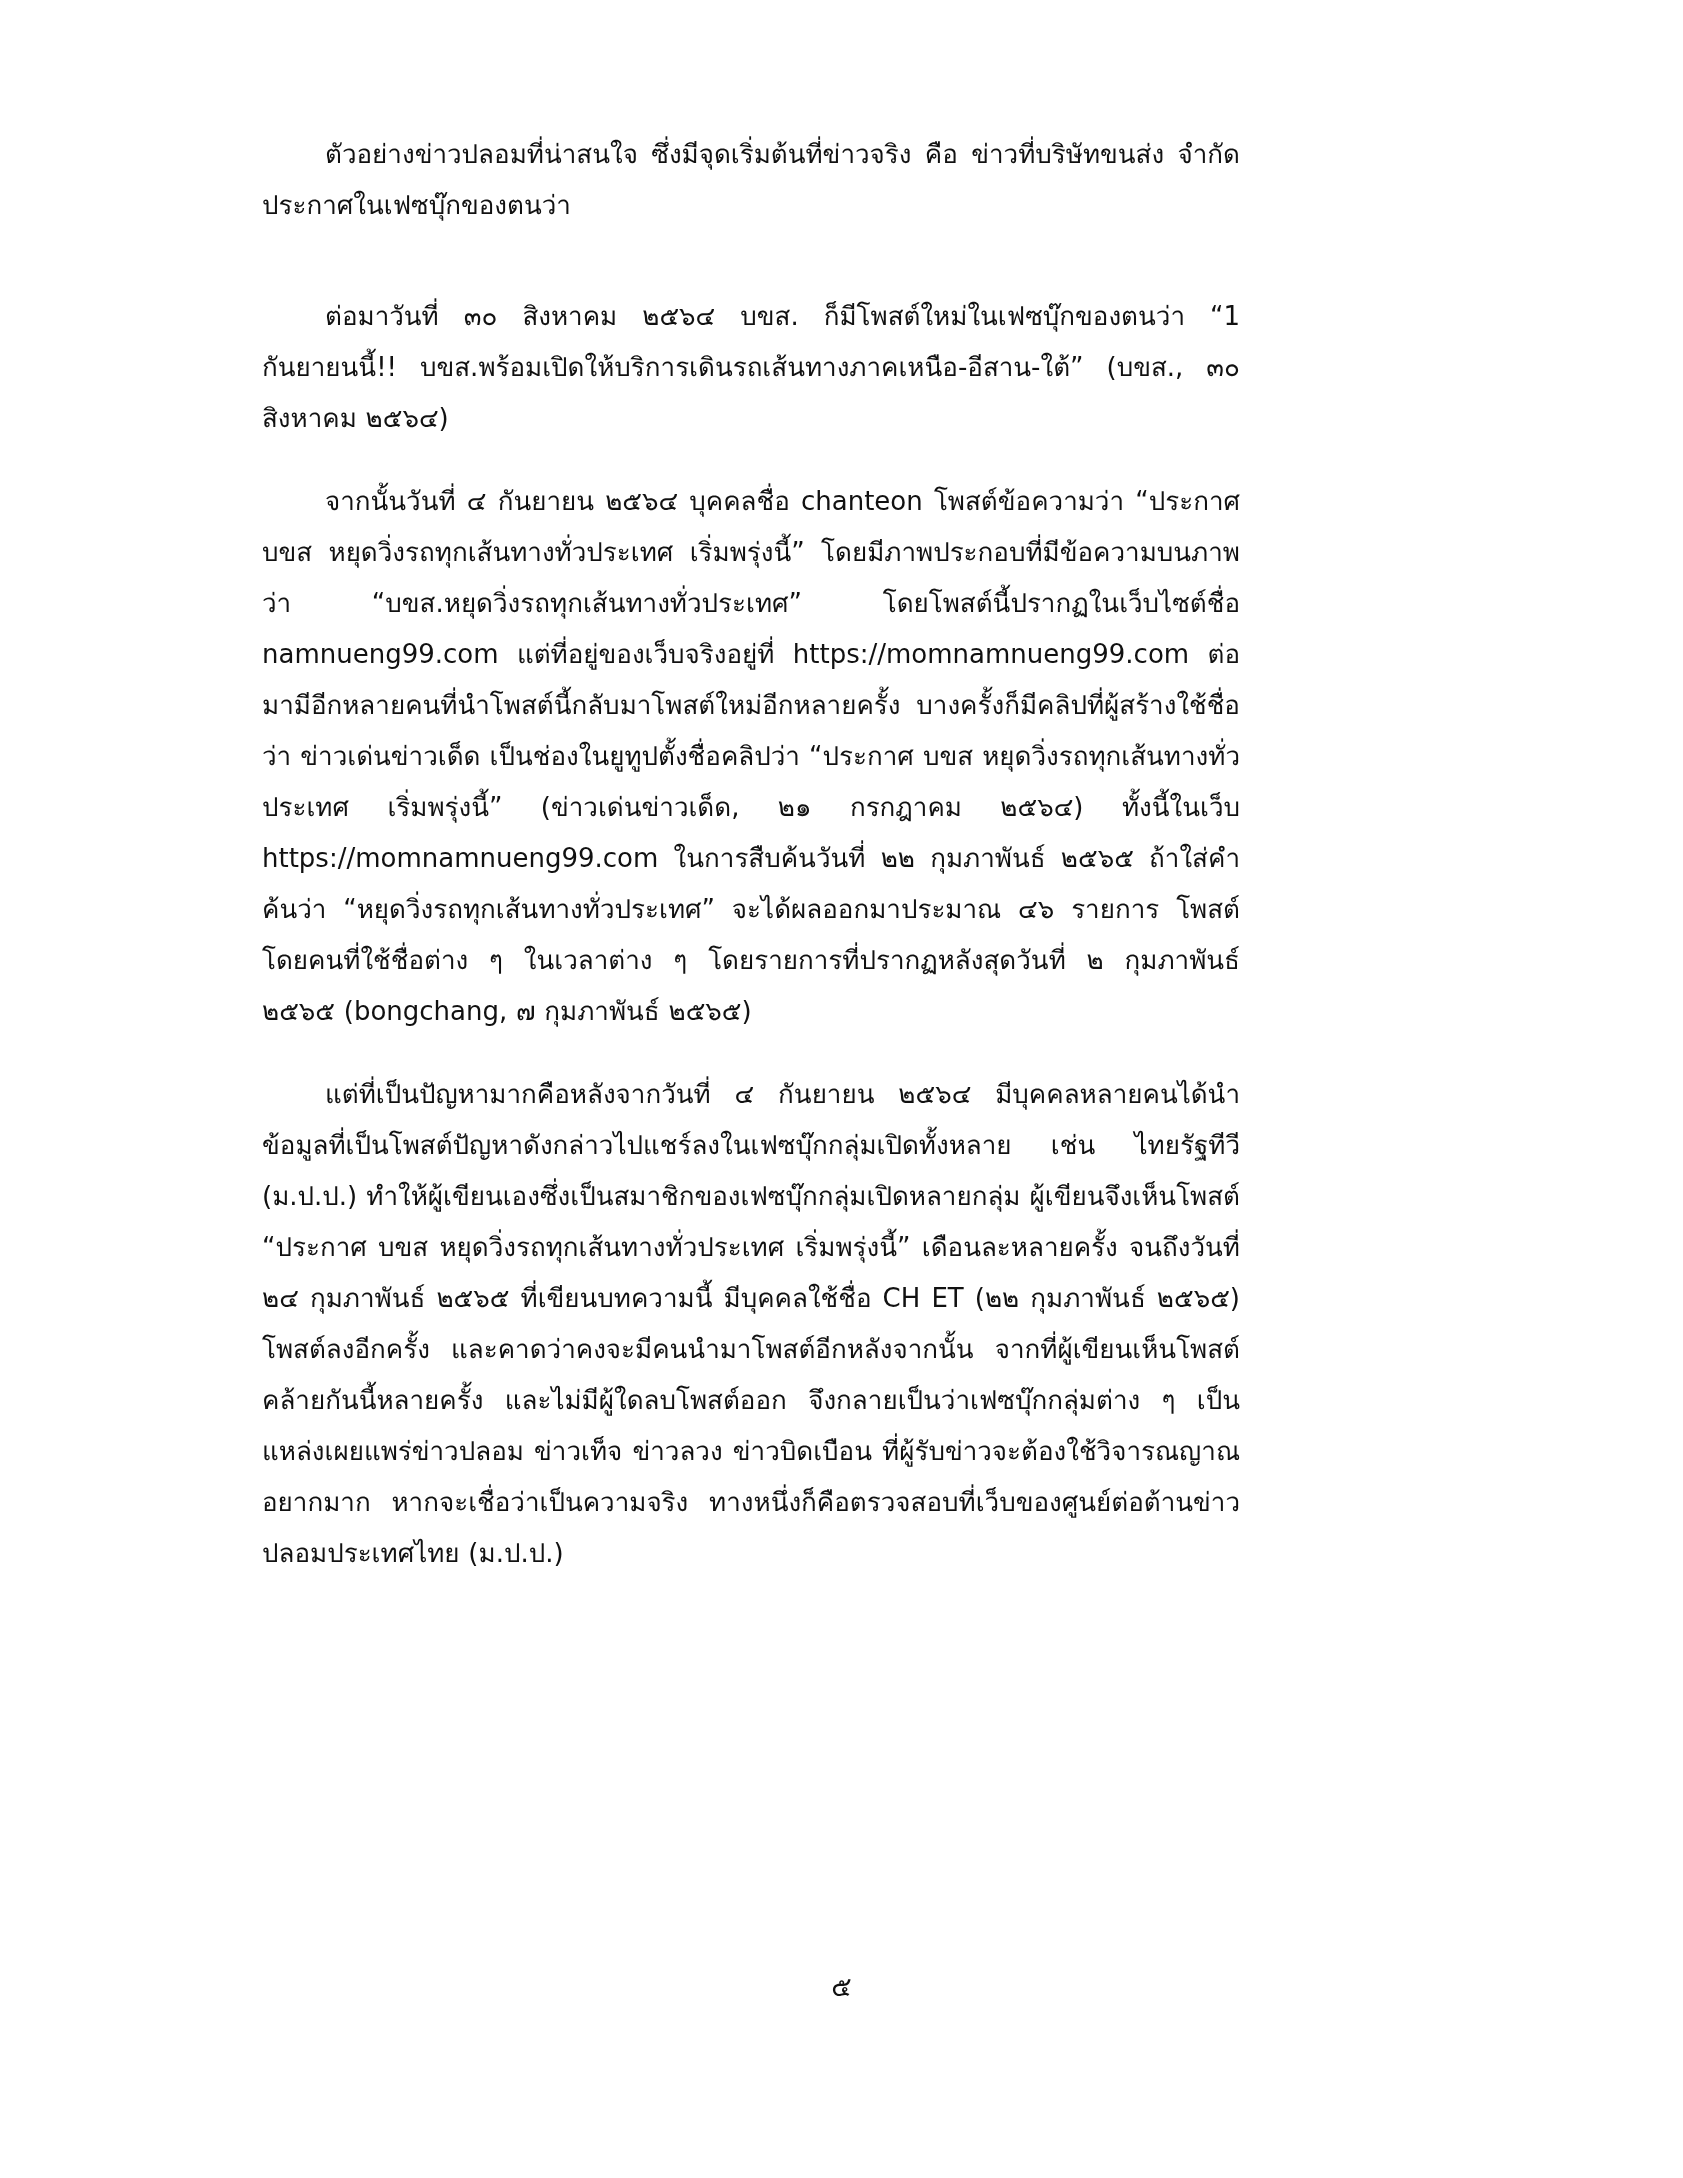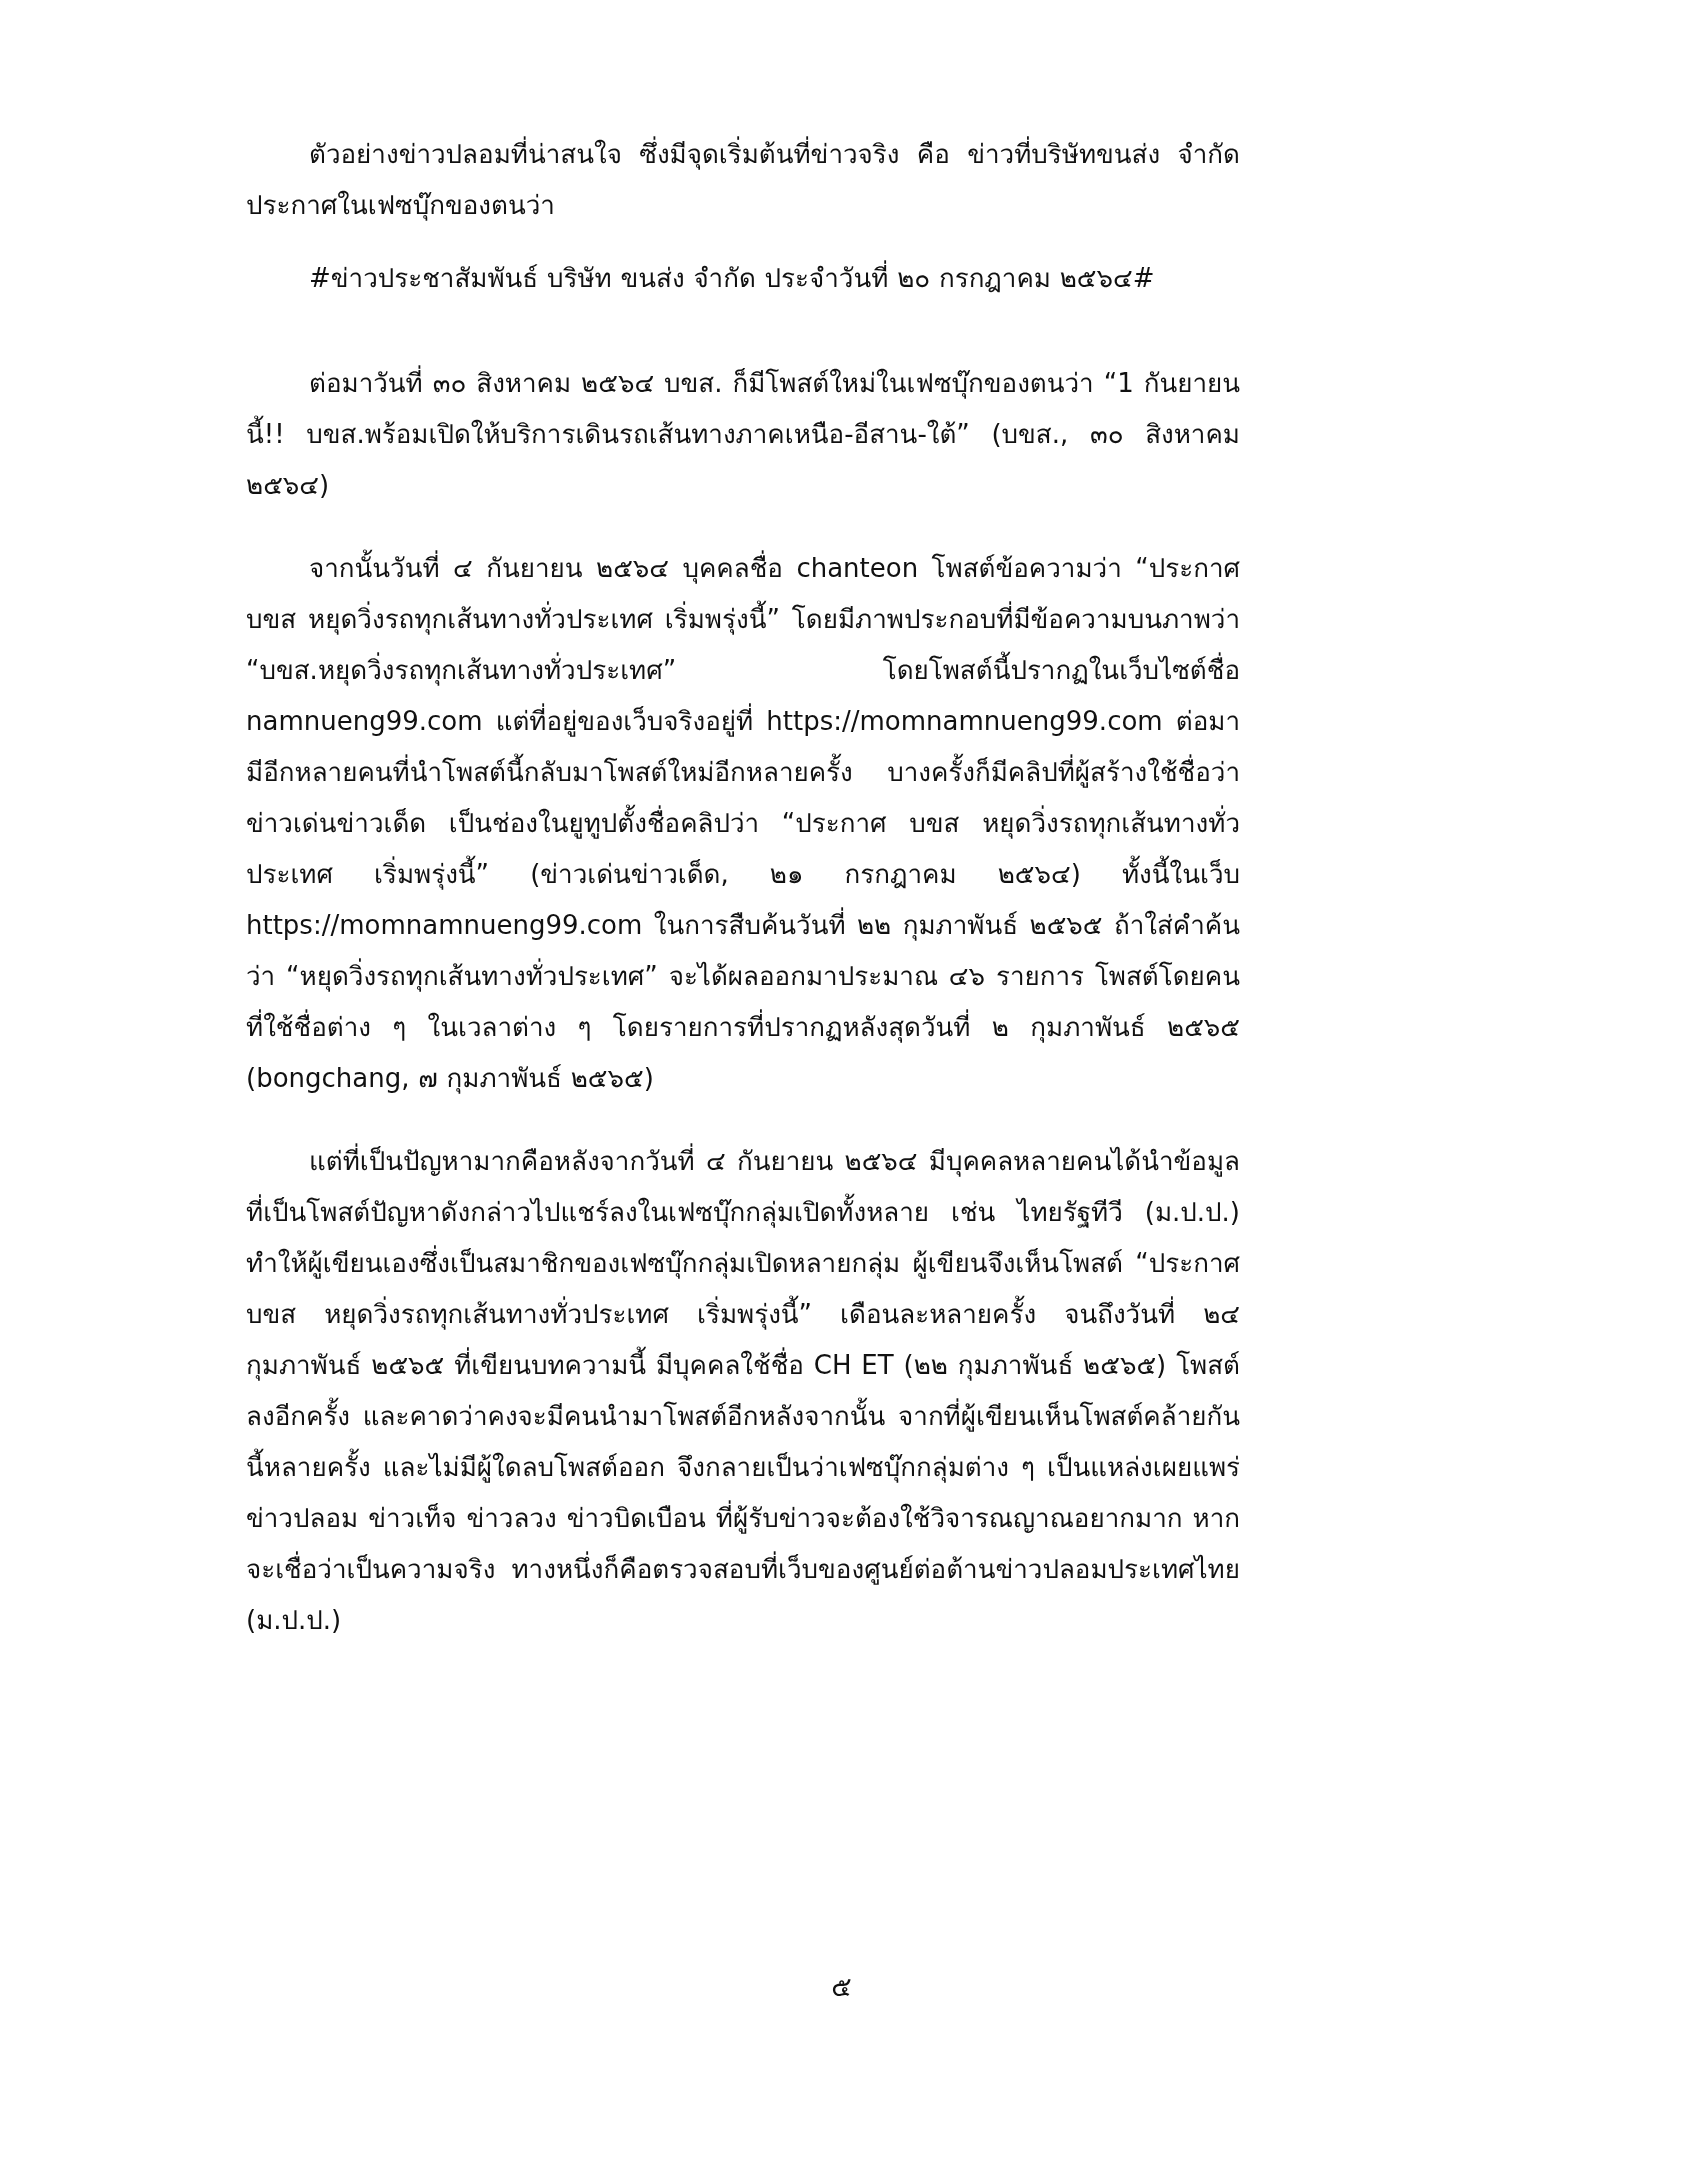--- a/index.html
+++ b/index.html
@@ -20,21 +20,21 @@
     overflow: hidden;
     box-sizing: border-box;
   }
   .content {
     position: absolute;
     left: 246px;
     top: 129px;
     width: 994px;
   }
   p.para {
-    margin: 0 0 16px 0;
+    margin: 0 0 16px 16px;
     font-size: 26px;
     line-height: 51px;
     text-align: justify;
     text-justify: inter-word;
     text-indent: 63px;
     word-spacing: 0.5px;
     font-family: "DejaVu Sans", "Liberation Sans", sans-serif;
     font-weight: 400;
     color: #111111;
   }
@@ -56,21 +56,20 @@
 <body>
 
 <div class="page">
 
   <div class="content">
 
     <p class="para">ตัวอย่างข่าวปลอมที่น่าสนใจ ซึ่งมีจุดเริ่มต้นที่ข่าวจริง คือ ข่าวที่บริษัทขนส่ง จำกัด ประกาศในเฟซบุ๊กของตนว่า</p>
 
     <div class="gap-sm"></div>
 
-    <p class="para">#ข่าวประชาสัมพันธ์ บริษัท ขนส่ง จำกัด ประจำวันที่ ๒๐ กรกฎาคม ๒๕๖๔#</p>
 
     <div class="gap-sm"></div>
 
 
     <div class="gap-md"></div>
 
 
     <div class="gap-md"></div>
 
     <p class="para">ต่อมาวันที่ ๓๐ สิงหาคม ๒๕๖๔ บขส. ก็มีโพสต์ใหม่ในเฟซบุ๊กของตนว่า “1 กันยายนนี้!! บขส.พร้อมเปิดให้บริการเดินรถเส้นทางภาคเหนือ-อีสาน-ใต้” (บขส., ๓๐ สิงหาคม ๒๕๖๔)</p>

